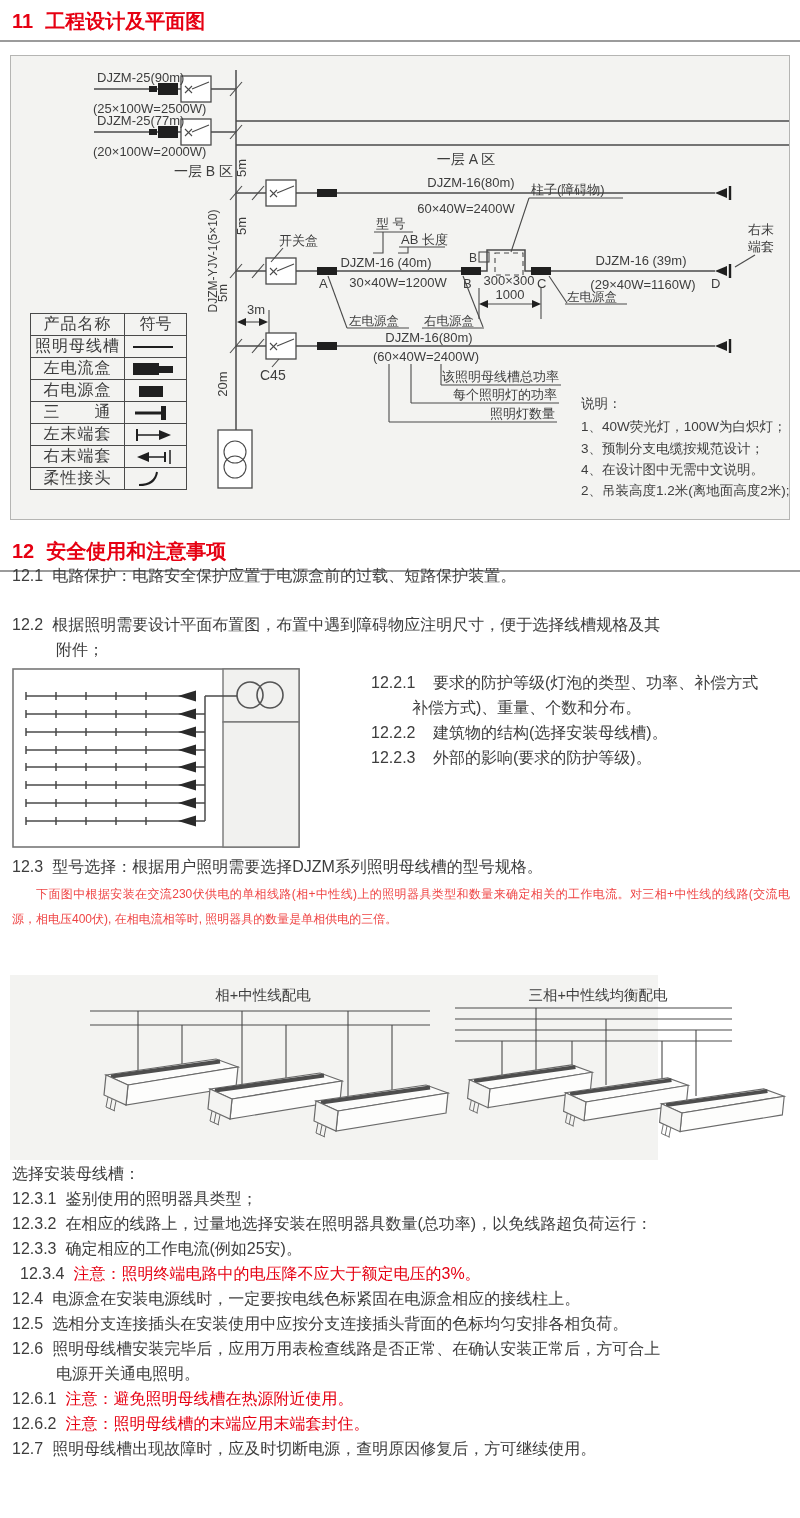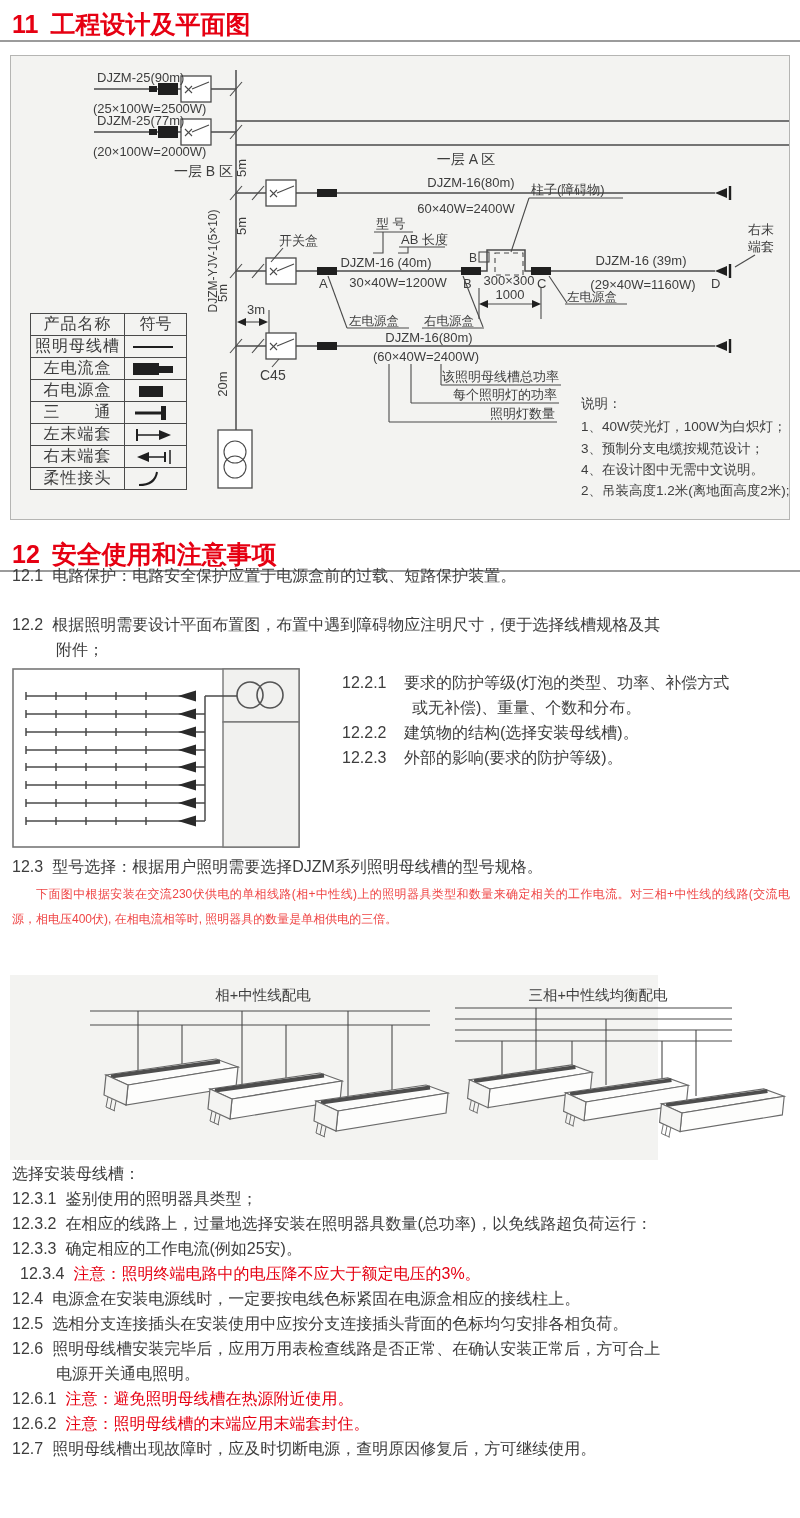--- a/index.html
+++ b/index.html
@@ -1,18 +1,18 @@
 <!DOCTYPE html>
 <html><head>
 <meta charset="utf-8">
 <style>
   html,body{margin:0;padding:0;background:#fff;}
   #page{position:relative;width:800px;height:1518px;background:#ffffff;
         font-family:"Liberation Sans","DejaVu Sans",sans-serif;color:#3d3d3d;overflow:hidden;}
-  .sec-head{position:absolute;left:12px;font-size:25px;font-weight:bold;color:#e60012;white-space:nowrap;}
+  .sec-head{position:absolute;left:12px;font-size:20px;font-weight:bold;color:#e60012;white-space:nowrap;}
   .sec-head .snum{margin-right:12px;}
   .sec-rule{position:absolute;left:0;width:800px;border-top:2px solid #9b9b9b;}
   .panel{position:absolute;background:#f3f3f1;border:1px solid #b5b5b3;box-sizing:border-box;}
   .tline{position:absolute;font-size:16px;color:#3d3d3d;white-space:nowrap;line-height:19px;}
   .tline .num{margin-right:9px;}
   .red{color:#e60012;}
   .para{position:absolute;left:12px;width:778px;font-size:12px;line-height:25px;text-align:justify;text-indent:2em;color:#ef4444;}
   svg{display:block;}
   svg text{fill:#3d3d3d;font-family:"Liberation Sans","DejaVu Sans",sans-serif;}
   .lin{stroke:#4a4a4a;stroke-width:1.5;fill:none;}
@@ -20,21 +20,21 @@
   .blk{fill:#1f1f1f;stroke:none;}
   .wbox{fill:#ffffff;stroke:#4a4a4a;stroke-width:1.3;}
   
   #legend{position:absolute;left:19px;top:257px;border-collapse:collapse;background:#f3f3f1;}
   #legend td{border:1.3px solid #4a4a4a;height:21px;padding:0;font-size:16px;text-align:center;color:#3d3d3d;}
   #legend td.nm{width:93px;letter-spacing:1px;}
   #legend td.sy{width:61px;}
   
   #known{position:absolute;left:342px;top:670px;width:452px;font-size:16px;line-height:25px;color:#3d3d3d;}
   #known .krow{white-space:nowrap;}
-  #known .knum{display:inline-block;width:62px;}
+  #known .knum{display:inline-block;width:62px;margin-left:29px;}
   #known .kcont{margin-left:70px;}
 </style>
 </head>
 <body>
 
 <div id="page">
 
   <div class="sec-head" style="top:8px;">
     <span class="snum">11</span><span>工程设计及平面图</span>
   </div>
@@ -352,21 +352,21 @@
         <path d="M184,46H193 M184,64H193 M184,82H193 M184,99H193 M184,117H193 M184,135H193 M184,153H193"></path>
       </g>
     </svg>
   </div>
 
   <div id="known">
     <div class="krow">
       <span class="knum">12.2.1</span><span>要求的防护等级(灯泡的类型、功率、补偿方式</span>
     </div>
     <div class="krow kcont">
-      <span>或无补偿)、重量、个数和分布。</span>
+      <span>补偿方式)、重量、个数和分布。</span>
     </div>
     <div class="krow">
       <span class="knum">12.2.2</span><span>建筑物的结构(选择安装母线槽)。</span>
     </div>
     <div class="krow">
       <span class="knum">12.2.3</span><span>外部的影响(要求的防护等级)。</span>
     </div>
   </div>
 
   <div class="tline" style="top:857px;left:12px;">

